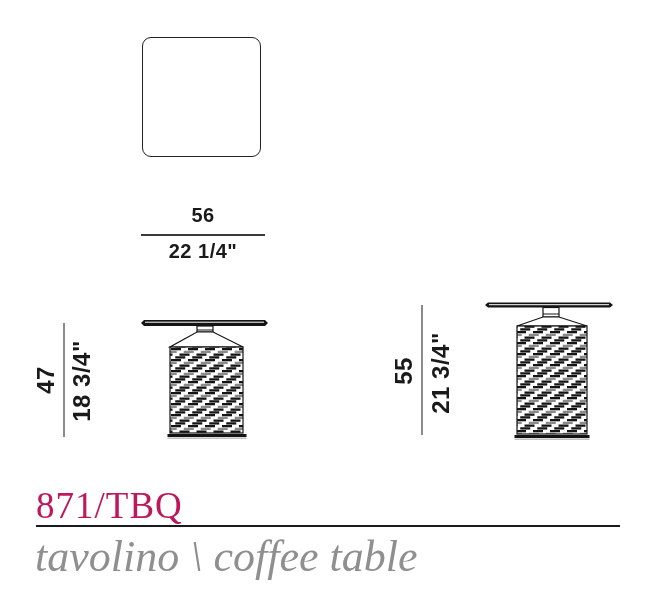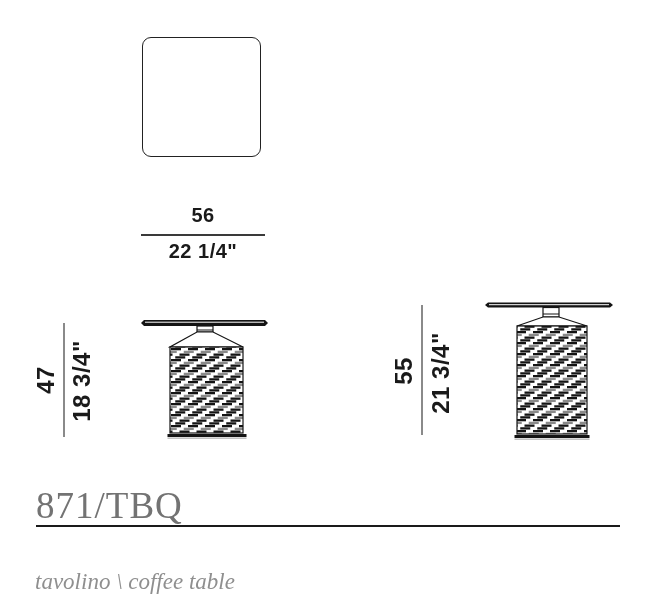--- a/index.html
+++ b/index.html
@@ -54,39 +54,38 @@
     background: #8a8a8a;
   }
   .drawing { position: absolute; }
   
   .model {
     position: absolute;
     left: 36px; top: 487px;
     font-family: "Liberation Serif", "DejaVu Serif", serif;
     font-size: 37px;
     letter-spacing: 1px;
-    color: #737373;
+    color: #be185d;
     line-height: 1;
   }
   .rule {
     position: absolute;
     left: 36px; top: 525px;
     width: 584px; height: 1.8px;
     background: #1a1a1a;
   }
   .subtitle {
     position: absolute;
     left: 35px; top: 533px;
     font-family: "Liberation Serif", "DejaVu Serif", serif;
     font-style: italic;
-    font-size: 23px;
+    font-size: 44px;
     color: #8f8f8f;
     line-height: 1.1;
     white-space: nowrap;
-    margin-top: 36px;
   }
 </style>
 </head>
 <body>
 
 <div id="stage">
 
   <div class="topview"></div>
 
   <div class="dim centered" style="left:203px; top:204px;">56</div>

